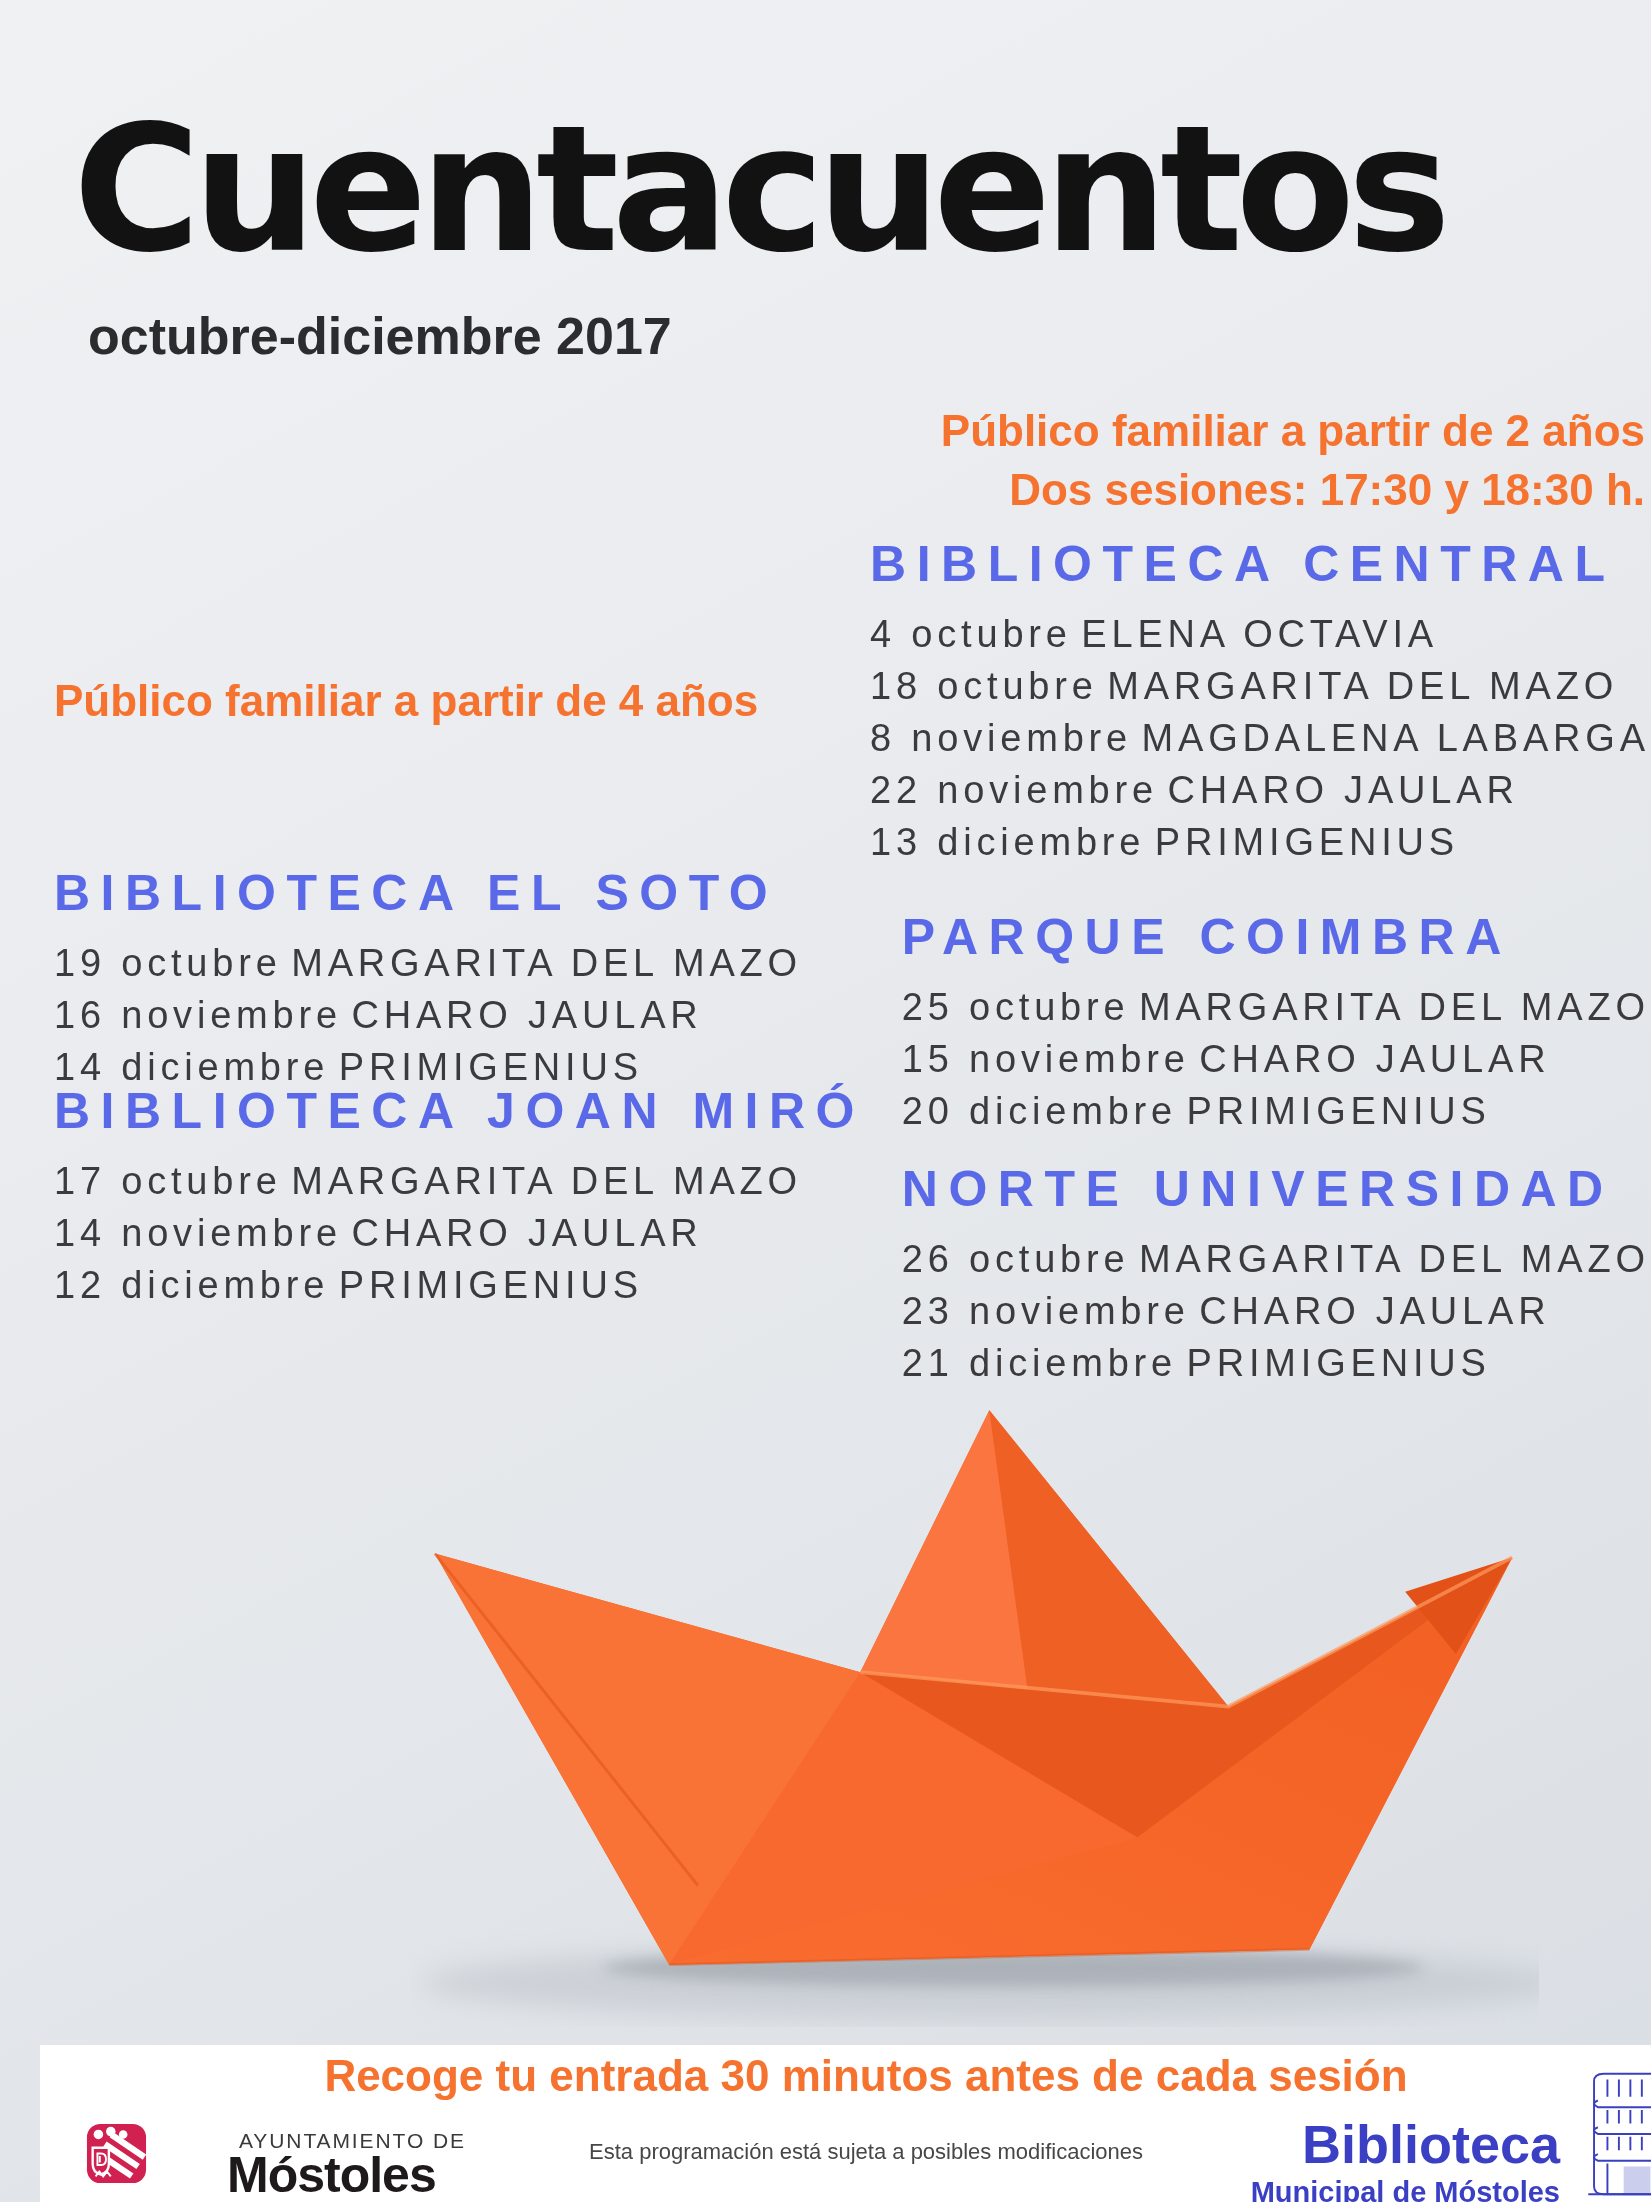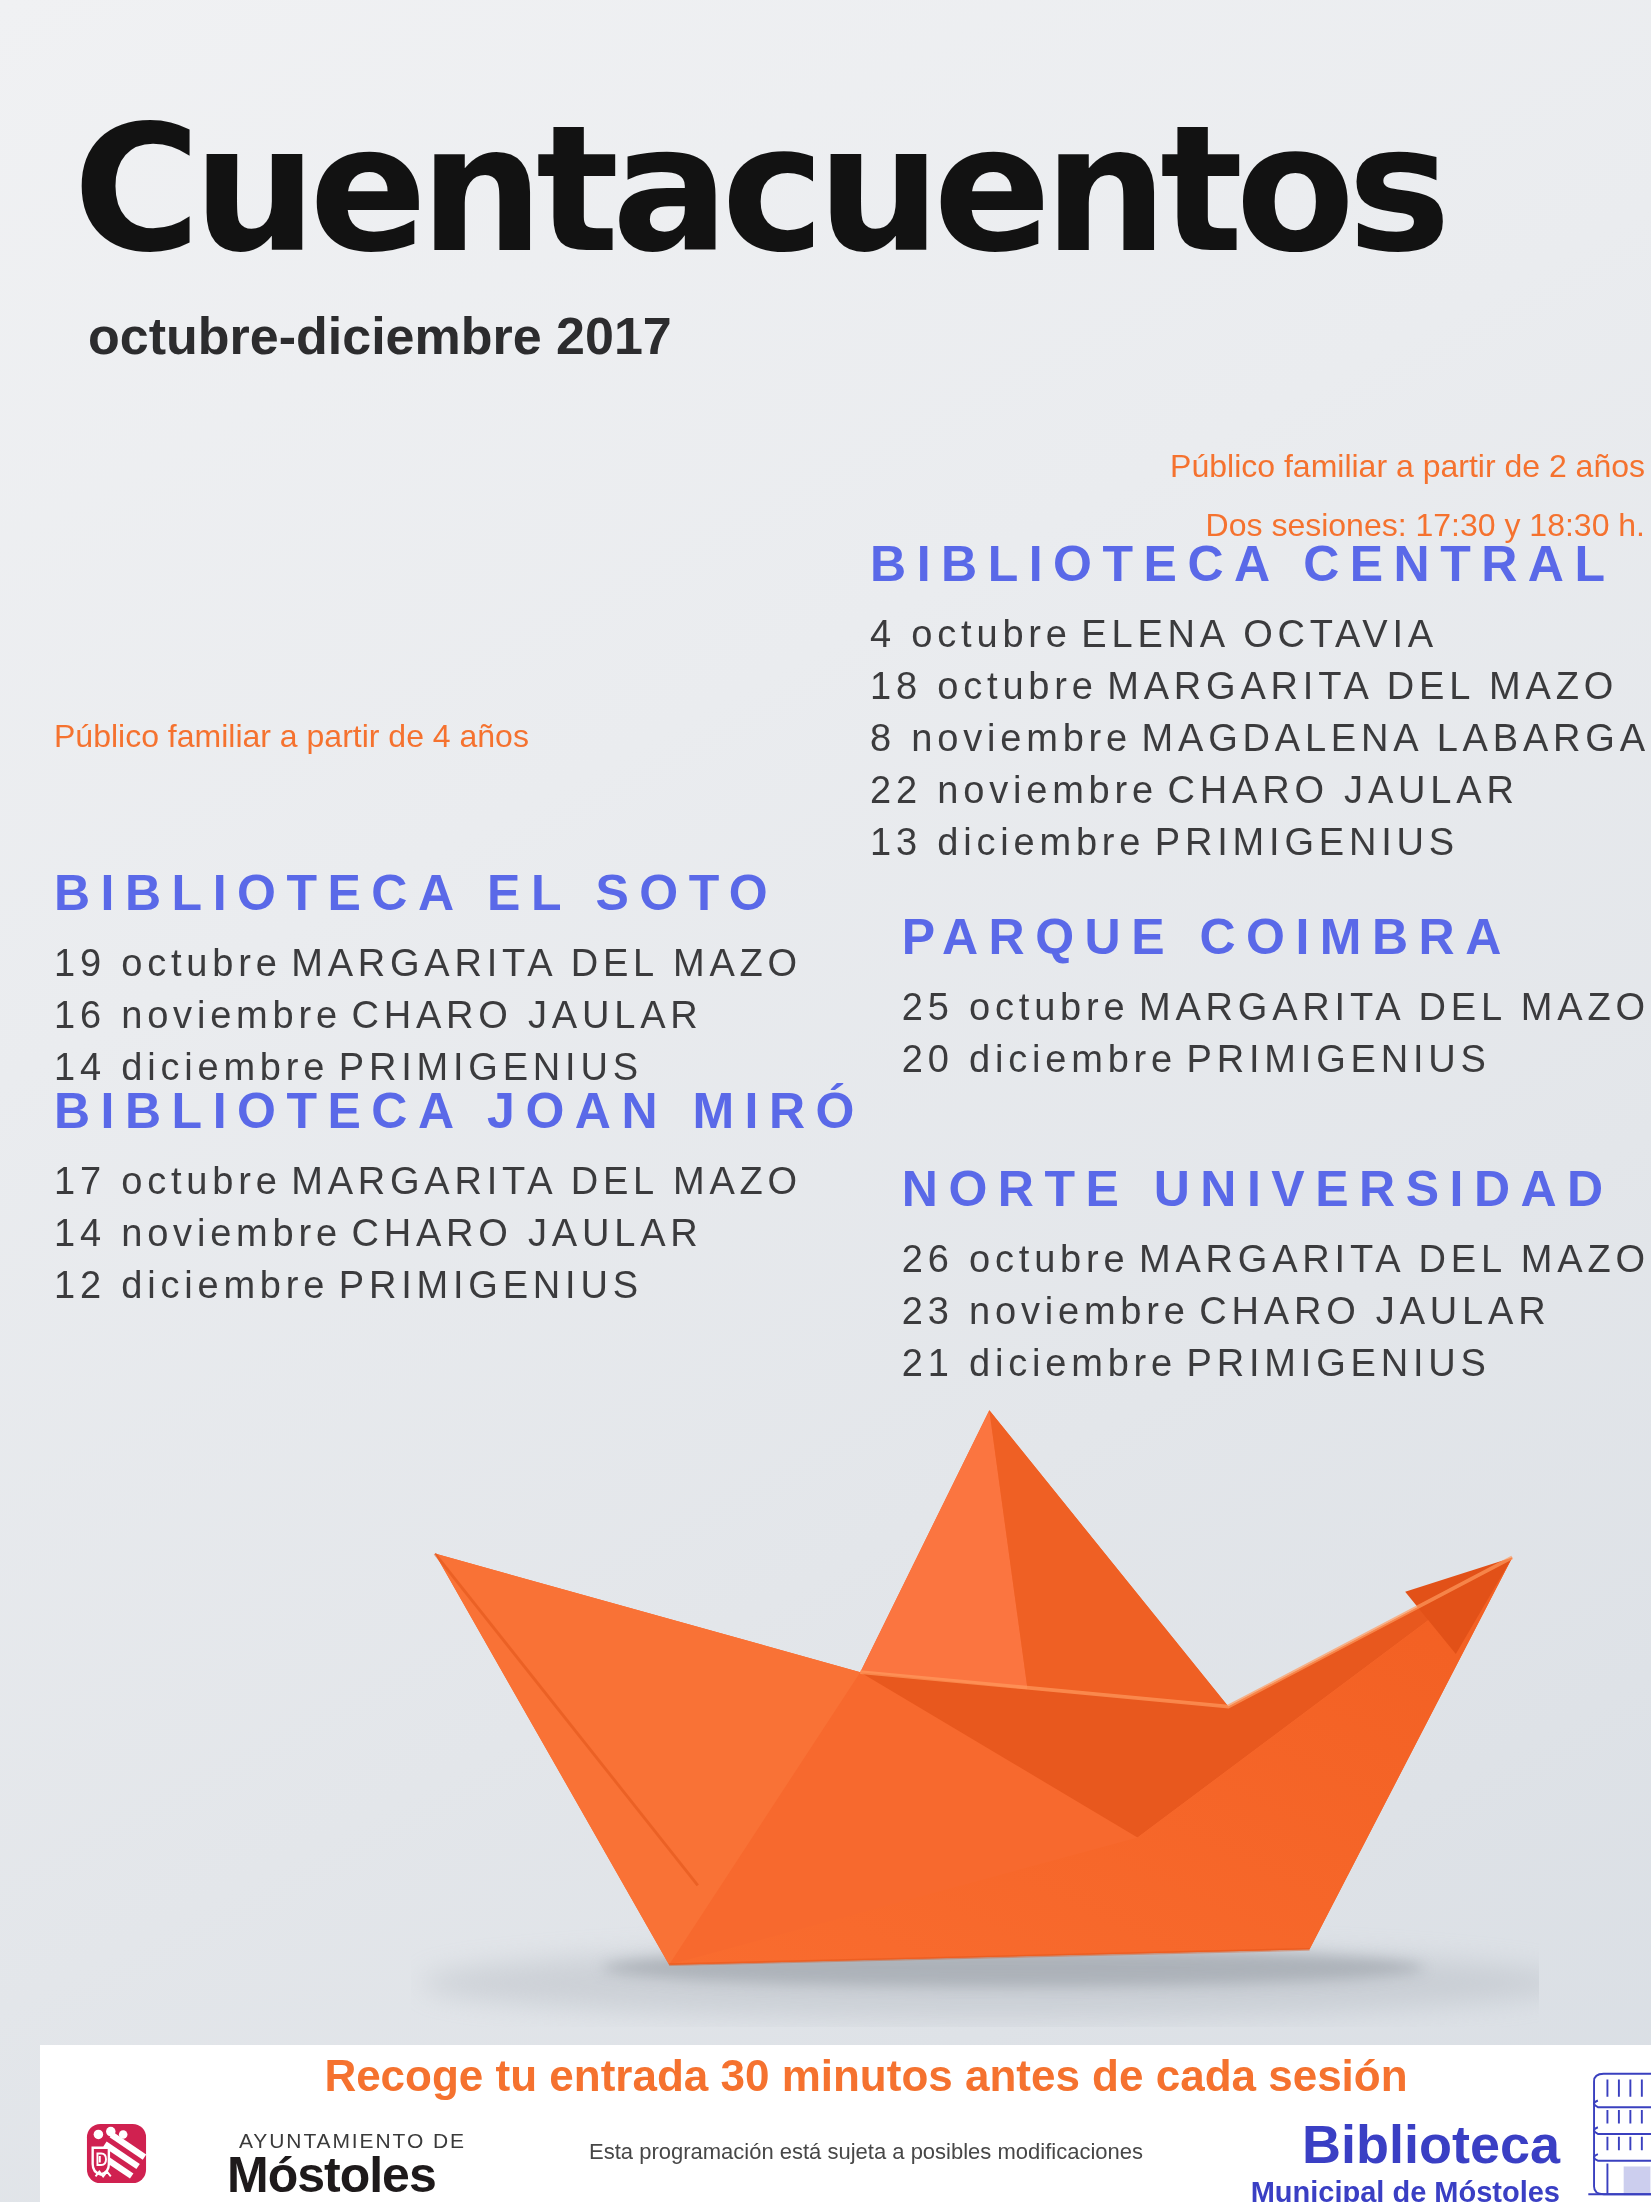--- a/index.html
+++ b/index.html
@@ -8,21 +8,21 @@
     background:linear-gradient(152deg,#F0F1F3 0%,#EAECEF 35%,#E3E6EA 65%,#D9DEE4 100%);
     font-family:"Liberation Sans","DejaVu Sans",sans-serif;
     padding-left:24px;
   }
   .title{
     position:absolute;left:73px;top:88px;
     font-family:"DejaVu Sans","Liberation Sans",sans-serif;
     font-size:174px;font-weight:800;letter-spacing:-7.6px;color:#121212;white-space:nowrap;
   }
   .subtitle{position:absolute;left:88px;top:306px;font-size:52px;font-weight:700;color:#2C2C2E;letter-spacing:0;}
-  .aud{font-size:32px;font-weight:400;color:#F5722F;line-height:59px;white-space:nowrap;margin-top:36px;}
+  .aud{font-size:44px;font-weight:700;color:#F5722F;line-height:59px;white-space:nowrap;}
   .aud-right{position:absolute;right:31px;top:401px;text-align:right;}
   .aud-left{position:absolute;left:54px;top:671px;text-align:left;}
   .venue{position:absolute;white-space:nowrap;}
   .venue h2{margin:0;font-size:50px;font-weight:600;letter-spacing:10.5px;color:#5A69E8;}
   .v-list{margin-top:15.3px;font-size:38px;font-weight:500;letter-spacing:4.8px;color:#3B3B3D;line-height:52px;}
   .event .perf{margin-left:9.6px;}
   .v-left{left:54px;text-align:left;}
   .v-right{right:31px;text-align:left;}
   .v-right h2{margin-right:-10.5px;}
   .v-right .v-list{margin-right:-4.8px;}
@@ -69,20 +69,21 @@
       <div class="event"><span>8 noviembre</span><span class="perf">MAGDALENA LABARGA</span></div>
       <div class="event"><span>22 noviembre</span><span class="perf">CHARO JAULAR</span></div>
       <div class="event"><span>13 diciembre</span><span class="perf">PRIMIGENIUS</span></div>
     </div>
   </section>
 
   <section class="venue v-right" id="venue-coimbra">
     <h2>PARQUE COIMBRA</h2>
     <div class="v-list">
       <div class="event"><span>25 octubre</span><span class="perf">MARGARITA DEL MAZO</span></div>
+      <div class="event"><span>15 noviembre</span><span class="perf">CHARO JAULAR</span></div>
       <div class="event"><span>20 diciembre</span><span class="perf">PRIMIGENIUS</span></div>
     </div>
   </section>
 
   <section class="venue v-right" id="venue-norte">
     <h2>NORTE UNIVERSIDAD</h2>
     <div class="v-list">
       <div class="event"><span>26 octubre</span><span class="perf">MARGARITA DEL MAZO</span></div>
       <div class="event"><span>23 noviembre</span><span class="perf">CHARO JAULAR</span></div>
       <div class="event"><span>21 diciembre</span><span class="perf">PRIMIGENIUS</span></div>

